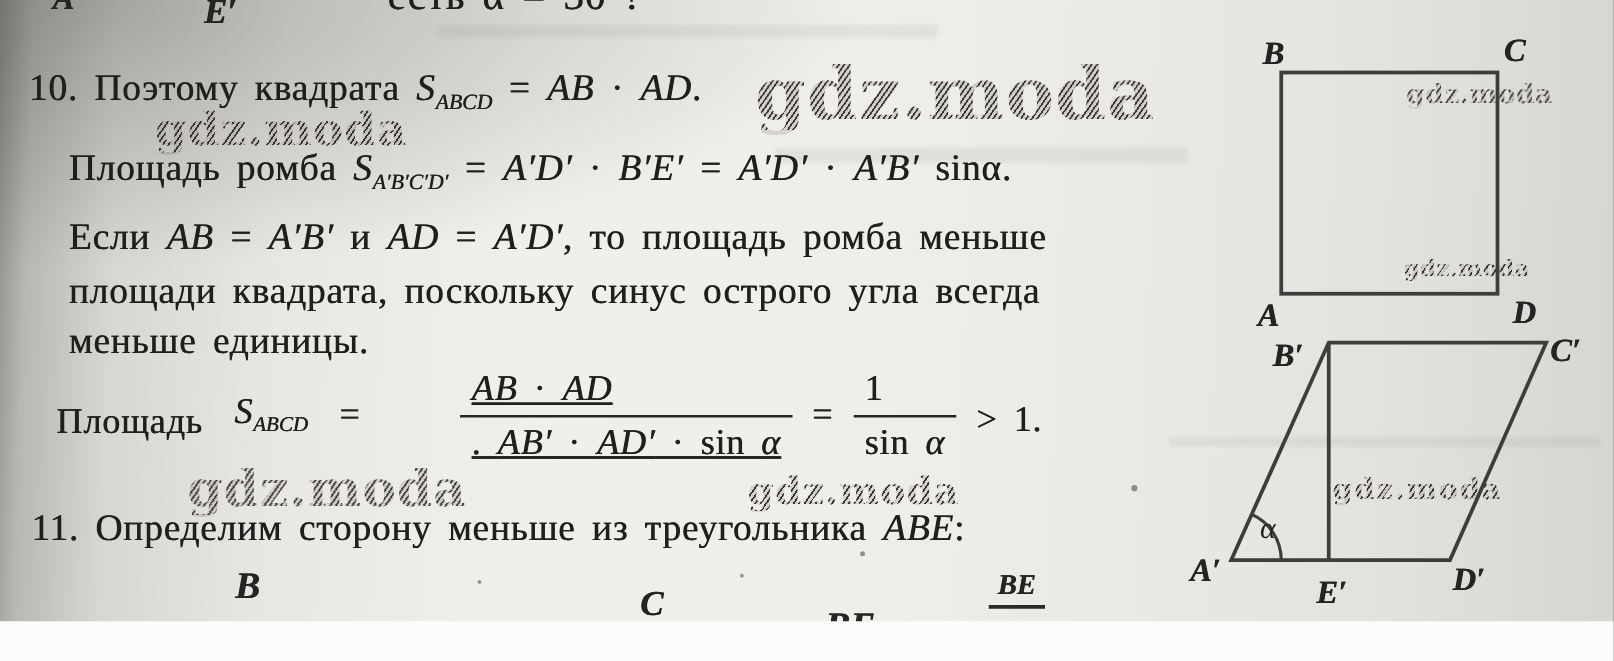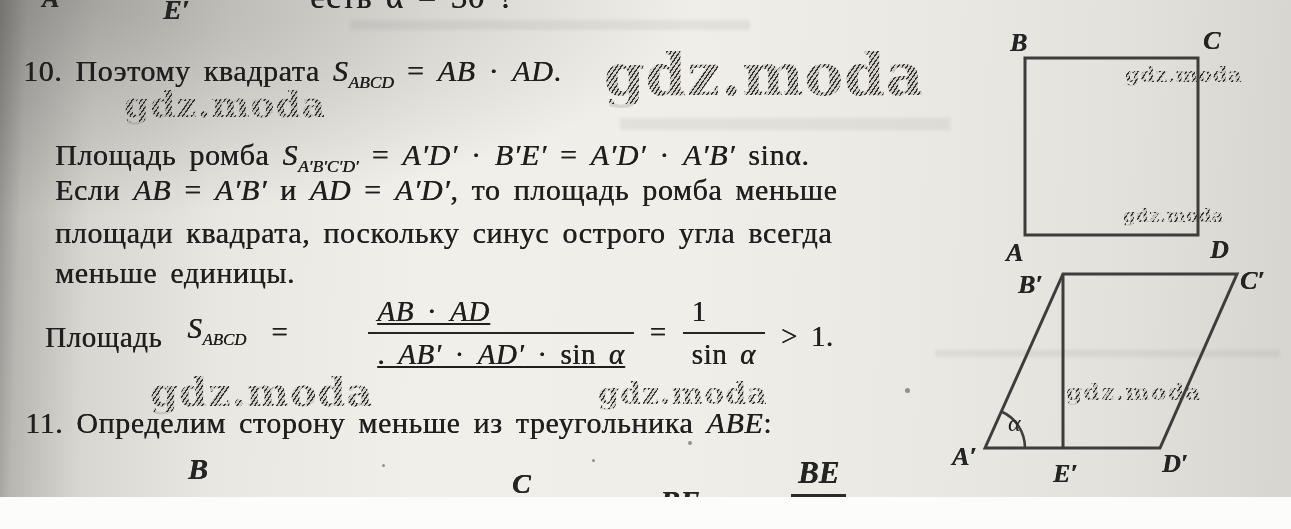--- a/index.html
+++ b/index.html
@@ -70,21 +70,21 @@
   <span class="wm" style="left:604px;top:46px;font-size:58px;">gdz.moda</span>
   <span class="wm" style="left:1125px;top:64px;font-size:21px;letter-spacing:0.5px;">gdz.moda</span>
   <span class="wm" style="left:1123px;top:207px;font-size:18px;letter-spacing:0.5px;">gdz.moda</span>
   <span class="wm" style="left:150px;top:372px;font-size:40px;">gdz.moda</span>
   <span class="wm" style="left:598px;top:379px;font-size:30px;">gdz.moda</span>
   <span class="wm" style="left:1066px;top:380px;font-size:23px;letter-spacing:1.5px;">gdz.moda</span>
 
   <div class="bodyline" style="left:23px;top:54px;">
     <span class="itemnum">10.</span><span class="rich"><span class="seg-r">Поэтому квадрата </span><span class="seg-i">S</span><span class="seg-sub">ABCD</span><span class="seg-r"> = </span><span class="seg-i">AB</span><span class="seg-r"> · </span><span class="seg-i">AD</span><span class="seg-r">.</span></span>
   </div>
-  <div class="bodyline" style="left:55px;top:138px;">
+  <div class="bodyline" style="left:55px;top:118px;">
     <span class="rich"><span class="seg-r">Площадь ромба </span><span class="seg-i">S</span><span class="seg-sub">A′B′C′D′</span><span class="seg-r"> = </span><span class="seg-i">A′D′</span><span class="seg-r"> · </span><span class="seg-i">B′E′</span><span class="seg-r"> = </span><span class="seg-i">A′D′</span><span class="seg-r"> · </span><span class="seg-i">A′B′</span><span class="seg-r"> sinα.</span></span>
   </div>
   <div class="bodyline" style="left:55px;top:216px;">площади квадрата, поскольку синус острого угла всегда</div>
   <div class="bodyline" style="left:55px;top:173px;">
     <span class="rich"><span class="seg-r">Если </span><span class="seg-i">AB</span><span class="seg-r"> = </span><span class="seg-i">A′B′</span><span class="seg-r"> и </span><span class="seg-i">AD</span><span class="seg-r"> = </span><span class="seg-i">A′D′</span><span class="seg-r">, то площадь ромба меньше</span></span>
   </div>
   <div class="bodyline" style="left:55px;top:256px;">меньше единицы.</div>
 
   <div class="bodyline eqrow" style="left:45px;top:288px;">
     <span class="eq-intro">Площадь</span>
@@ -124,17 +124,17 @@
   <span class="figlabel" style="left:1018px;top:270px;">B′</span>
   <span class="figlabel" style="left:1240px;top:266px;">C′</span>
   <span class="figlabel" style="left:952px;top:442px;">A′</span>
   <span class="figlabel" style="left:1053px;top:459px;">E′</span>
   <span class="figlabel" style="left:1162px;top:449px;">D′</span>
   <span class="alpha-label" style="left:1008px;top:410px;">α</span>
 
   <span class="figlabel" style="left:188px;top:452px;font-size:30px;">B</span>
   <span class="figlabel" style="left:512px;top:468px;font-size:28px;">C</span>
   <span class="figlabel" style="left:660px;top:484px;font-size:30px;">ВЕ</span>
-  <span class="figlabel be-frac" style="left:791px;top:455px;font-size:31px;">BE</span>
+  <span class="figlabel be-frac" style="left:791px;top:455px;font-size:23px;">BE</span>
 
   <div class="band"></div>
 
 </div>
 
 </body></html>

